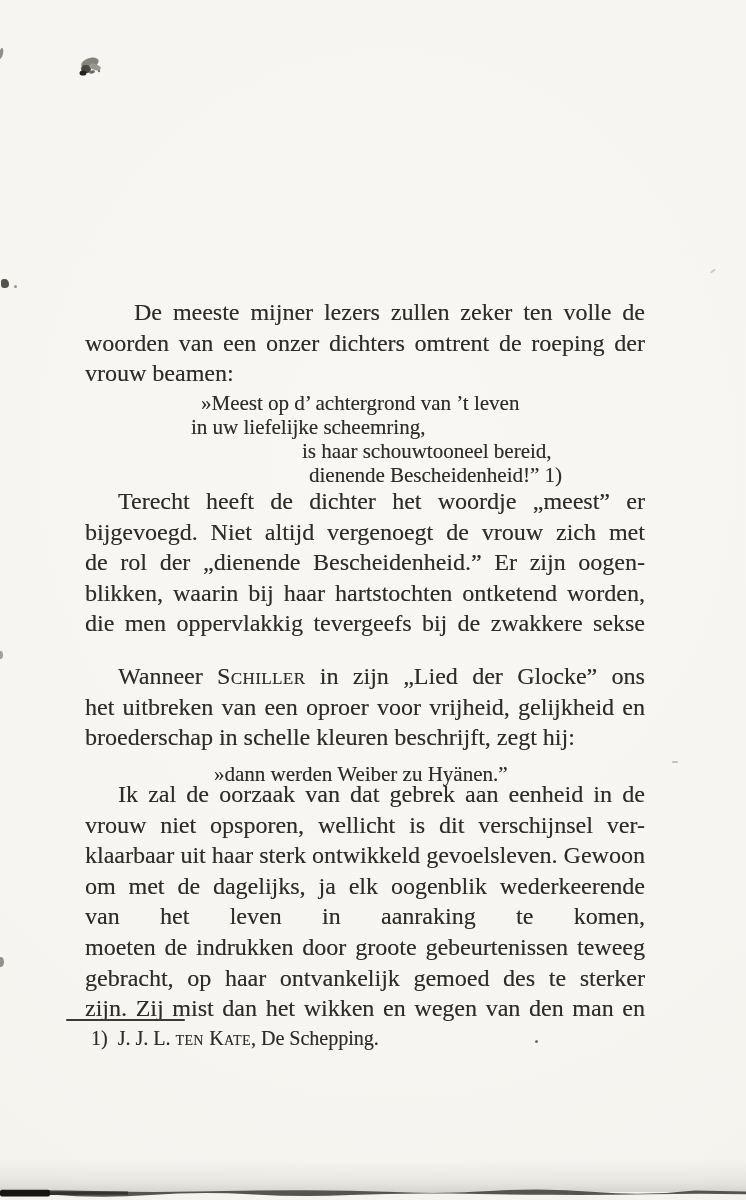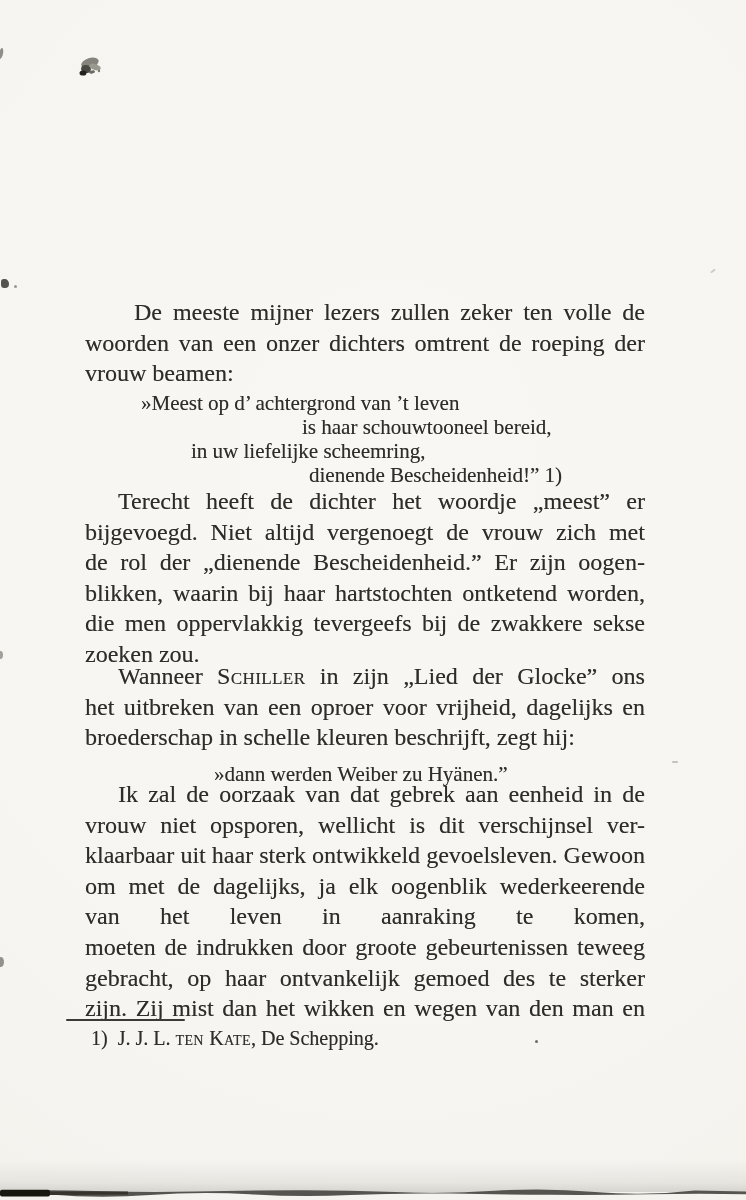--- a/index.html
+++ b/index.html
@@ -64,36 +64,35 @@
   <div class="speck speck-f"></div>
   <div class="speck speck-g"></div>
 
   <div id="text-area">
       <div class="block body-block" style="top: 297px;">
         <div class="line jline" style="margin-left: 49px;"><span>De</span><span>meeste</span><span>mijner</span><span>lezers</span><span>zullen</span><span>zeker</span><span>ten</span><span>volle</span><span>de</span></div>
         <div class="line jline"><span>woorden</span><span>van</span><span>een</span><span>onzer</span><span>dichters</span><span>omtrent</span><span>de</span><span>roeping</span><span>der</span></div>
         <div class="line"><span>vrouw beamen:</span></div>
       </div>
       <div class="block verse-block" style="top: 391px;">
-        <div class="line" style="margin-left: 56px;"><span>»Meest op d’ achtergrond van ’t leven</span></div>
+        <div class="line" style="margin-left: 116px;"><span>»Meest op d’ achtergrond van ’t leven</span></div>
+        <div class="line" style="margin-left: 106px;"><span>in uw liefelijke scheemring,</span></div>
         <div class="line" style="margin-left: 217px;"><span>is haar schouwtooneel bereid,</span></div>
-        <div class="line" style="margin-left: 106px;"><span>in uw liefelijke scheemring,</span></div>
         <div class="line" style="margin-left: 224px;"><span>dienende Bescheidenheid!” 1)</span></div>
       </div>
       <div class="block body-block" style="top: 486px;">
         <div class="line jline" style="margin-left: 33px;"><span>Terecht</span><span>heeft</span><span>de</span><span>dichter</span><span>het</span><span>woordje</span><span>„meest”</span><span>er</span></div>
         <div class="line jline"><span>bijgevoegd.</span><span>Niet</span><span>altijd</span><span>vergenoegt</span><span>de</span><span>vrouw</span><span>zich</span><span>met</span></div>
         <div class="line jline"><span>de</span><span>rol</span><span>der</span><span>„dienende</span><span>Bescheidenheid.”</span><span>Er</span><span>zijn</span><span>oogen-</span></div>
         <div class="line jline"><span>blikken,</span><span>waarin</span><span>bij</span><span>haar</span><span>hartstochten</span><span>ontketend</span><span>worden,</span></div>
         <div class="line jline"><span>die</span><span>men</span><span>oppervlakkig</span><span>tevergeefs</span><span>bij</span><span>de</span><span>zwakkere</span><span>sekse</span></div>
-        <div class="line"><span>zoeken zou.</span></div>
       </div>
       <div class="block body-block" style="top: 661px;">
         <div class="line jline" style="margin-left: 33px; text-align: center;"><span>Wanneer</span><span class="sc">Schiller</span><span>in</span><span>zijn</span><span>„Lied</span><span>der</span><span>Glocke”</span><span>ons</span></div>
-        <div class="line jline"><span>het</span><span>uitbreken</span><span>van</span><span>een</span><span>oproer</span><span>voor</span><span>vrijheid,</span><span>dagelijks</span><span>en</span></div>
+        <div class="line jline"><span>het</span><span>uitbreken</span><span>van</span><span>een</span><span>oproer</span><span>voor</span><span>vrijheid,</span><span>gelijkheid</span><span>en</span></div>
         <div class="line"><span>broederschap in schelle kleuren beschrijft, zegt hij:</span></div>
       </div>
       <div class="block verse-block" style="top: 762px;">
         <div class="line" style="margin-left: 129px;"><span>»dann werden Weiber zu Hyänen.”</span></div>
       </div>
       <div class="block body-block" style="top: 779px;">
         <div class="line jline" style="margin-left: 33px; text-align: right;"><span>Ik</span><span>zal</span><span>de</span><span>oorzaak</span><span>van</span><span>dat</span><span>gebrek</span><span>aan</span><span>eenheid</span><span>in</span><span>de</span></div>
         <div class="line jline"><span>vrouw</span><span>niet</span><span>opsporen,</span><span>wellicht</span><span>is</span><span>dit</span><span>verschijnsel</span><span>ver-</span></div>
         <div class="line jline"><span>klaarbaar</span><span>uit</span><span>haar</span><span>sterk</span><span>ontwikkeld</span><span>gevoelsleven.</span><span>Gewoon</span></div>
         <div class="line jline"><span>om</span><span>met</span><span>de</span><span>dagelijks,</span><span>ja</span><span>elk</span><span>oogenblik</span><span>wederkeerende</span></div>

